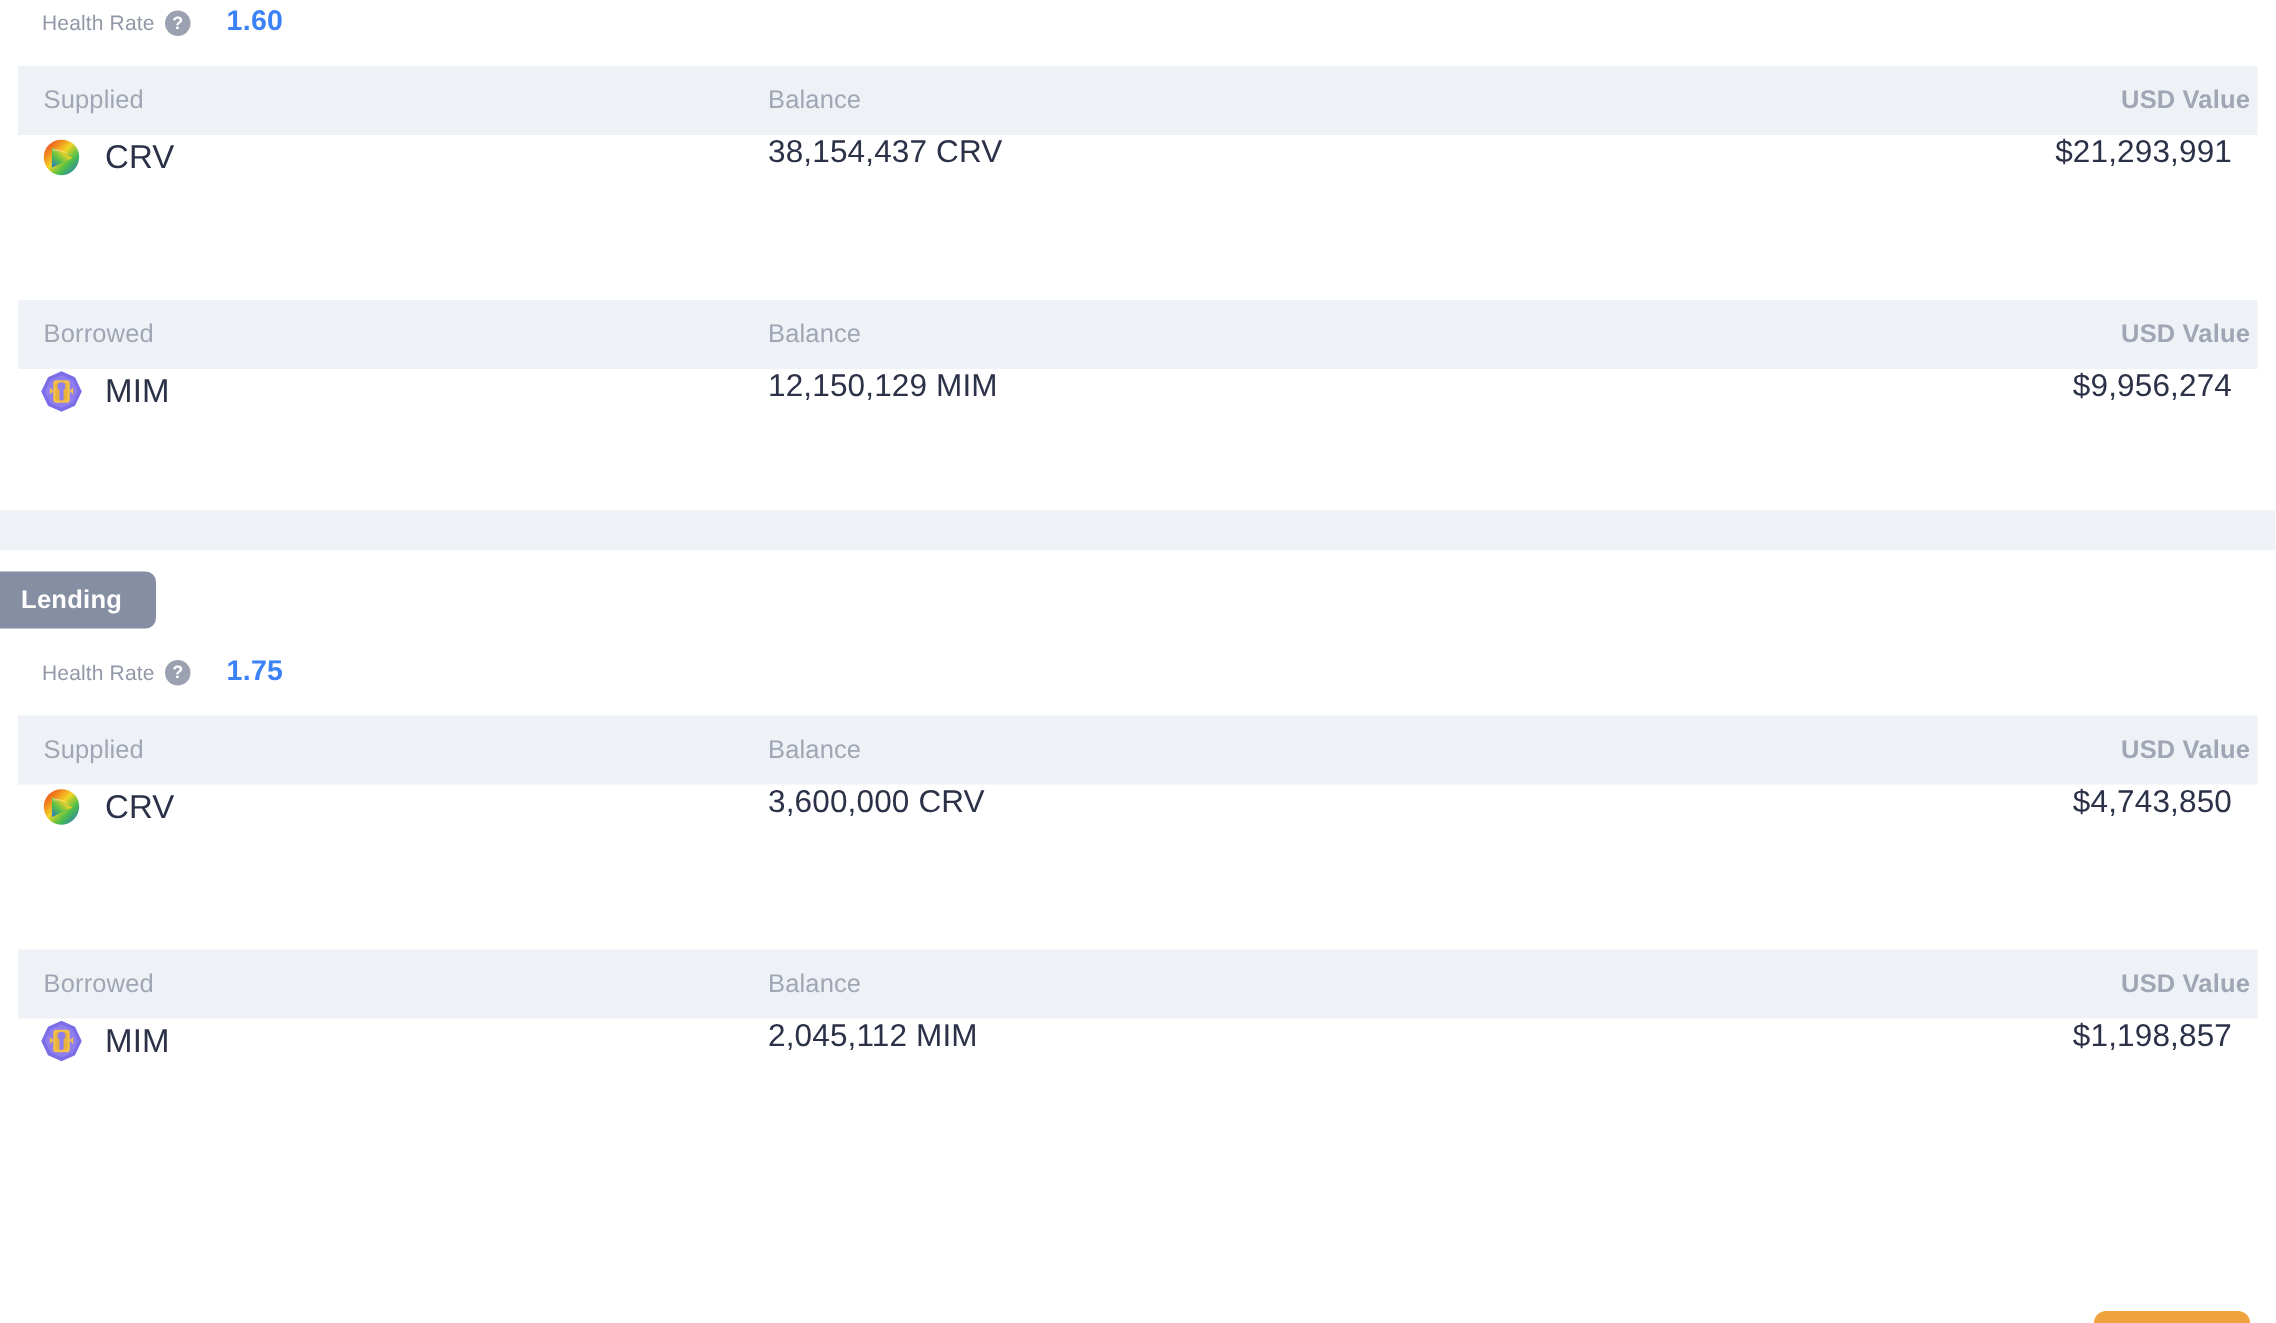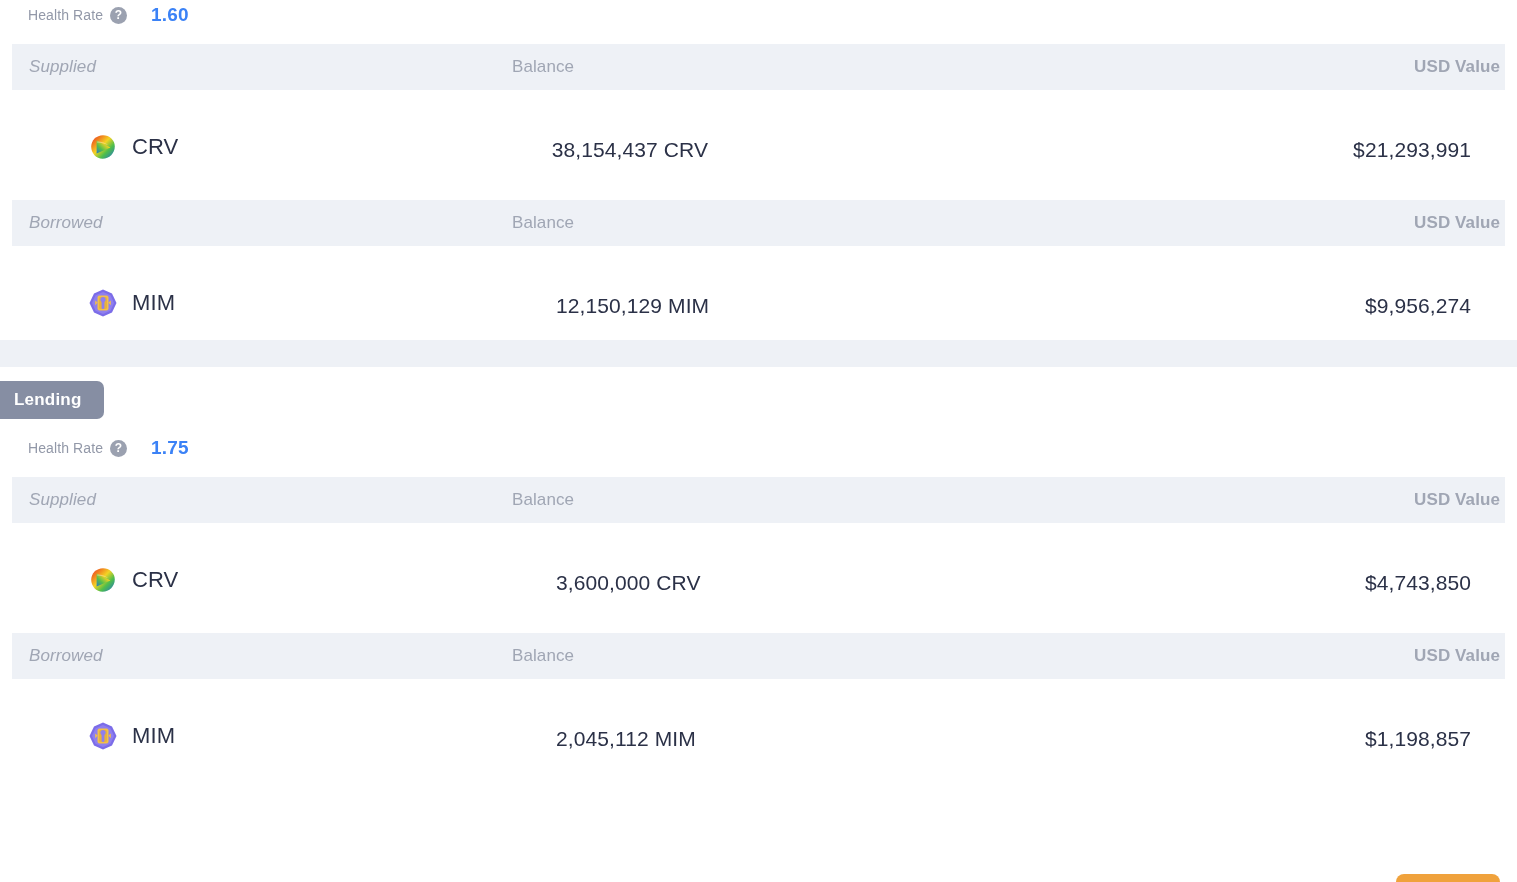--- a/index.html
+++ b/index.html
@@ -54,30 +54,29 @@
     height: 46px;
     background: #eef1f6;
     display: flex;
     align-items: center;
   }
   .th {
     font-size: 17px;
     color: #a0a6b4;
     letter-spacing: .1px;
   }
-  .col-asset   { width: 500px; padding-left: 17px; font-style: italic; }
+  .col-asset   { width: 500px; padding-left: 17px; }
   .col-balance { width: 840px; }
   .col-usd     { flex: 1; text-align: right; padding-right: 5px; font-weight: bold; }
 
   .trow {
     display: flex;
-    align-items: flex-end;
+    align-items: flex-start;
     height: 72px;
-    padding: 0 29px;
-    margin-left: 45px;
+    padding: 0 12px;
   }
   .asset-cell {
     width: 500px;
     display: flex;
     align-items: center;
     padding-left: 14px;
   }
   .asset-name {
     font-size: 22px;
     color: #2b3147;

